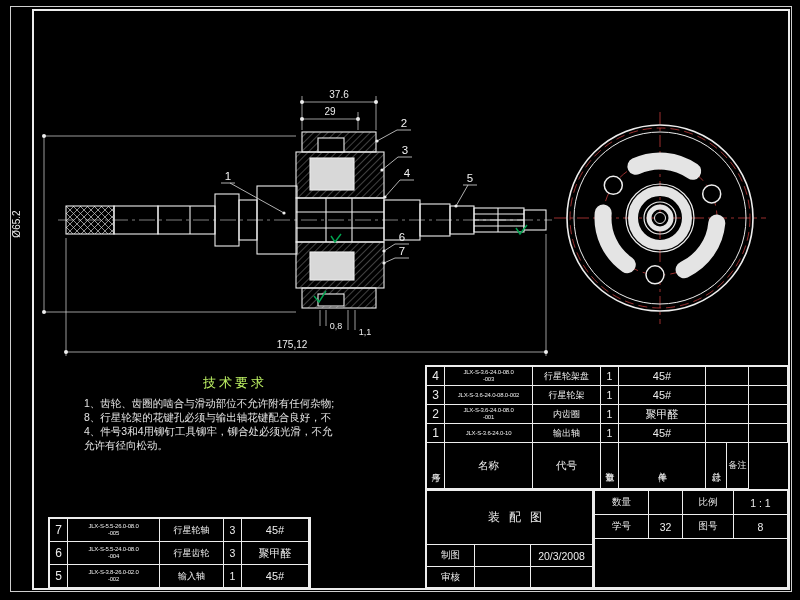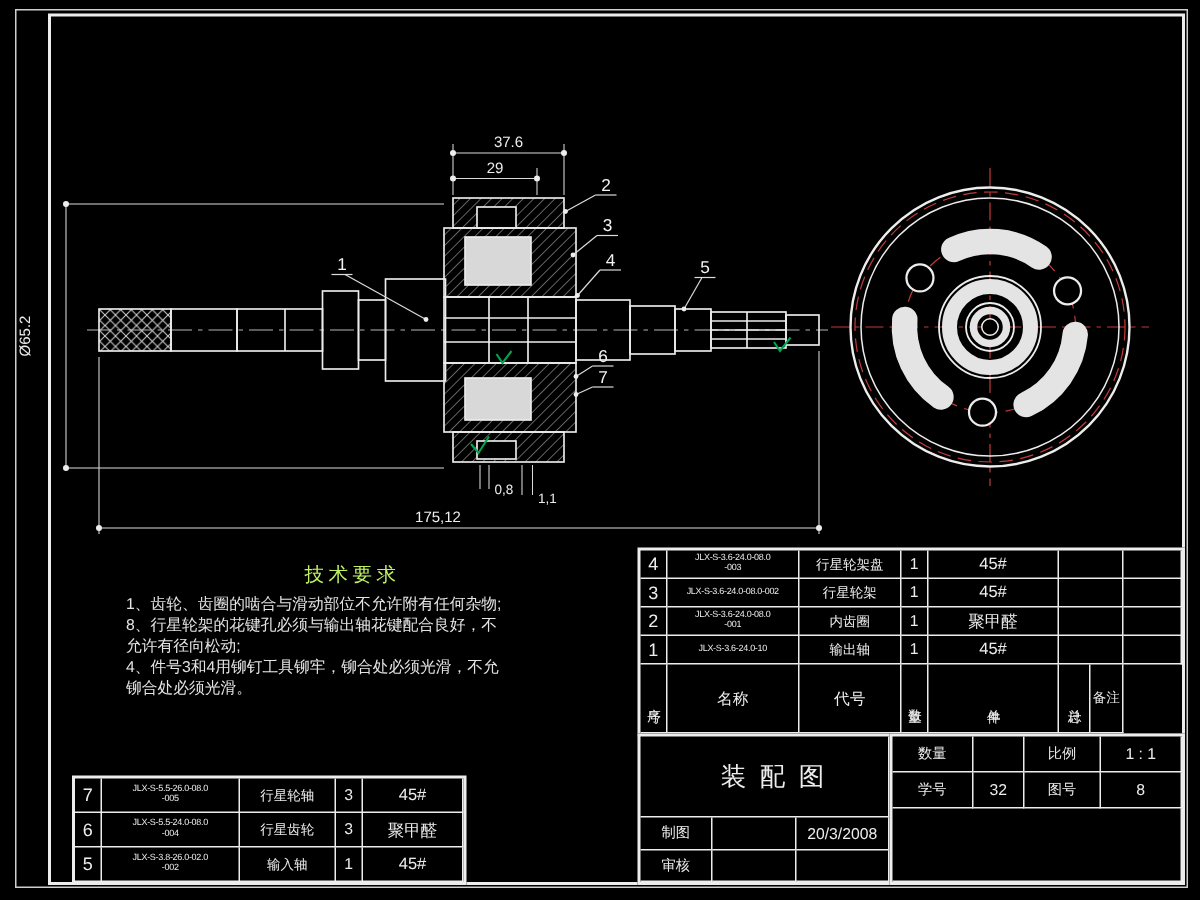--- a/index.html
+++ b/index.html
@@ -28,21 +28,21 @@
   .sp3 { grid-column:span 3; }
   .sp4 { grid-column:span 4; }
   .stack { writing-mode:vertical-rl; text-orientation:upright; letter-spacing:1px; font-size:9px; }
   .seq  { font-size:12px; }
   .qty  { font-size:10.5px; }
   .mat  { font-size:11px; }
   .name { font-size:9px; }
   .code { font-size:6px; letter-spacing:-0.2px; }
   .codewrap div { line-height:7px; white-space:nowrap; }
   .hdr  { font-size:10.5px; }
-  .big-title { font-size:17px; letter-spacing:9px; padding-left:20px; }
+  .big-title { font-size:12px; letter-spacing:9px; padding-left:20px; }
   .lbl  { font-size:9.5px; }
   .val  { font-size:10.5px; }
 
   #bom-right  { left:425px; top:365px; width:365px; height:126px;
     grid-template-columns:18px 88px 68px 18px 87px 21px 22px 39px;
     grid-template-rows:19px 19px 19px 19px 46px; }
   #title-left { left:425px; top:489px; width:170px; height:101px;
     grid-template-columns:48px 56px 62px;
     grid-template-rows:54px 22px 21px; }
   #title-right{ left:593px; top:489px; width:197px; height:101px;
@@ -221,23 +221,22 @@
         <circle cx="660" cy="218" r="5.5" fill="#000" stroke-width="1"></circle>
       </g>
     </g>
   </g>
 </svg>
 
 <div class="tech">
   <div class="tech-title">技术要求</div>
   <div class="tech-line">1、齿轮、齿圈的啮合与滑动部位不允许附有任何杂物;</div>
   <div class="tech-line">8、行星轮架的花键孔必须与输出轴花键配合良好，不</div>
-  <div class="tech-line">允许有径向松动;</div>
   <div class="tech-line">4、件号3和4用铆钉工具铆牢，铆合处必须光滑，不允</div>
-  <div class="tech-line">铆合处必须光滑。</div>
+  <div class="tech-line">允许有径向松动。</div>
 </div>
 
 <div class="tbl" id="bom-right">
 
   <div class="c seq">4</div>
   <div class="c code">
       <div class="codewrap">
         <div>JLX-S-3.6-24.0-08.0</div>
         <div>-003</div>
       </div>

